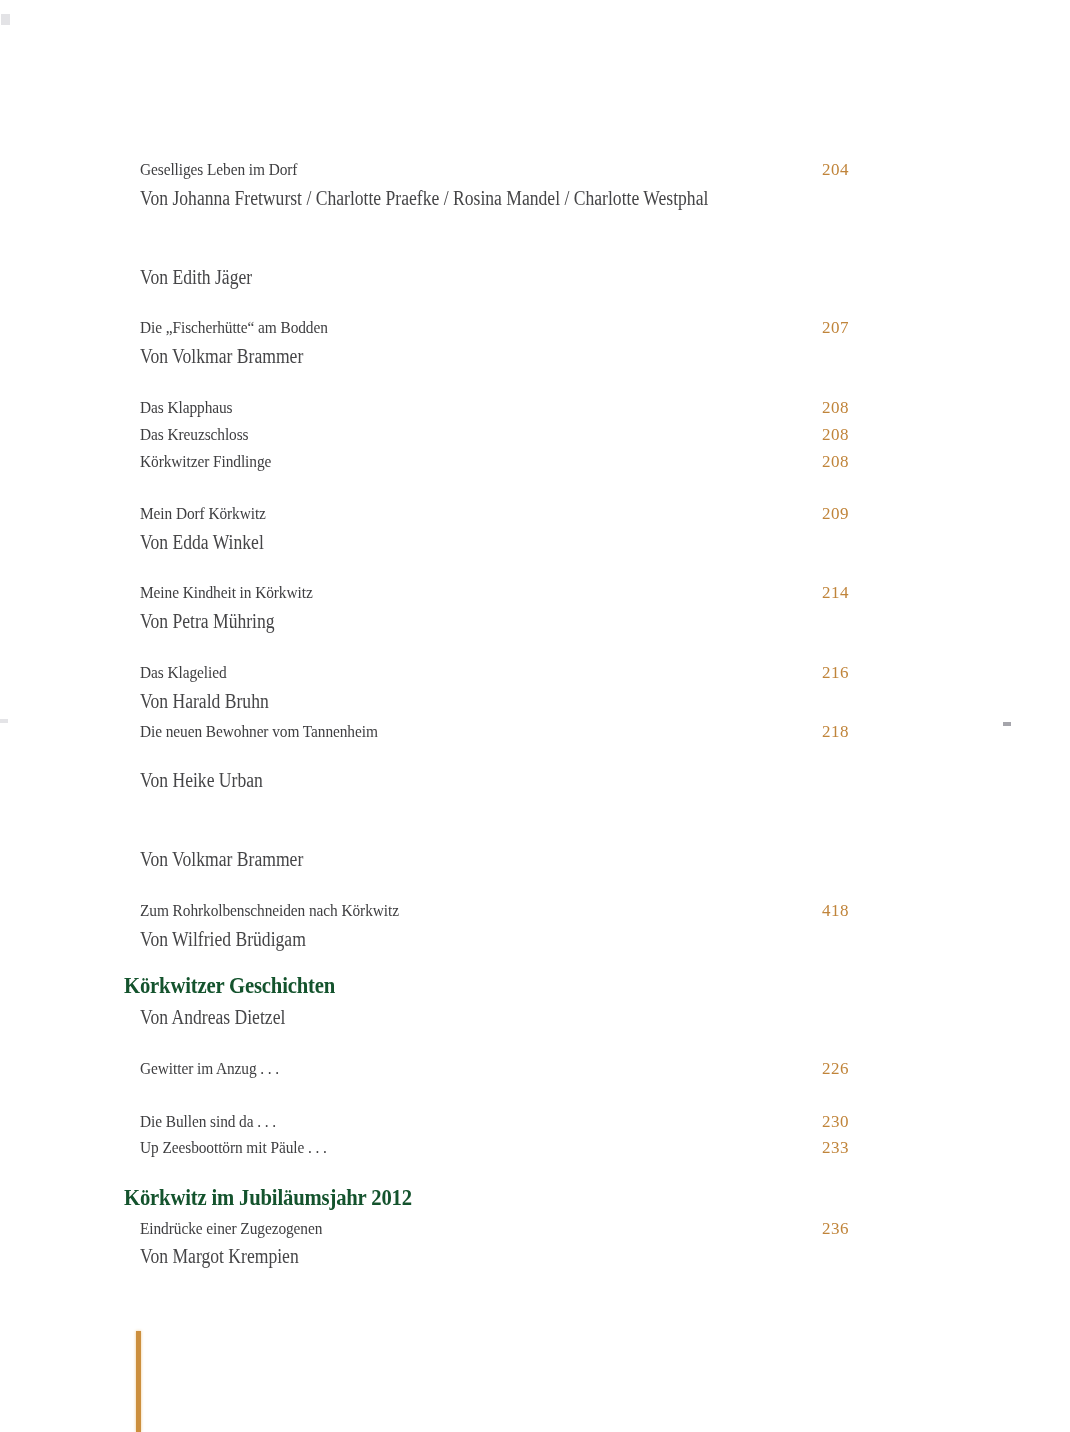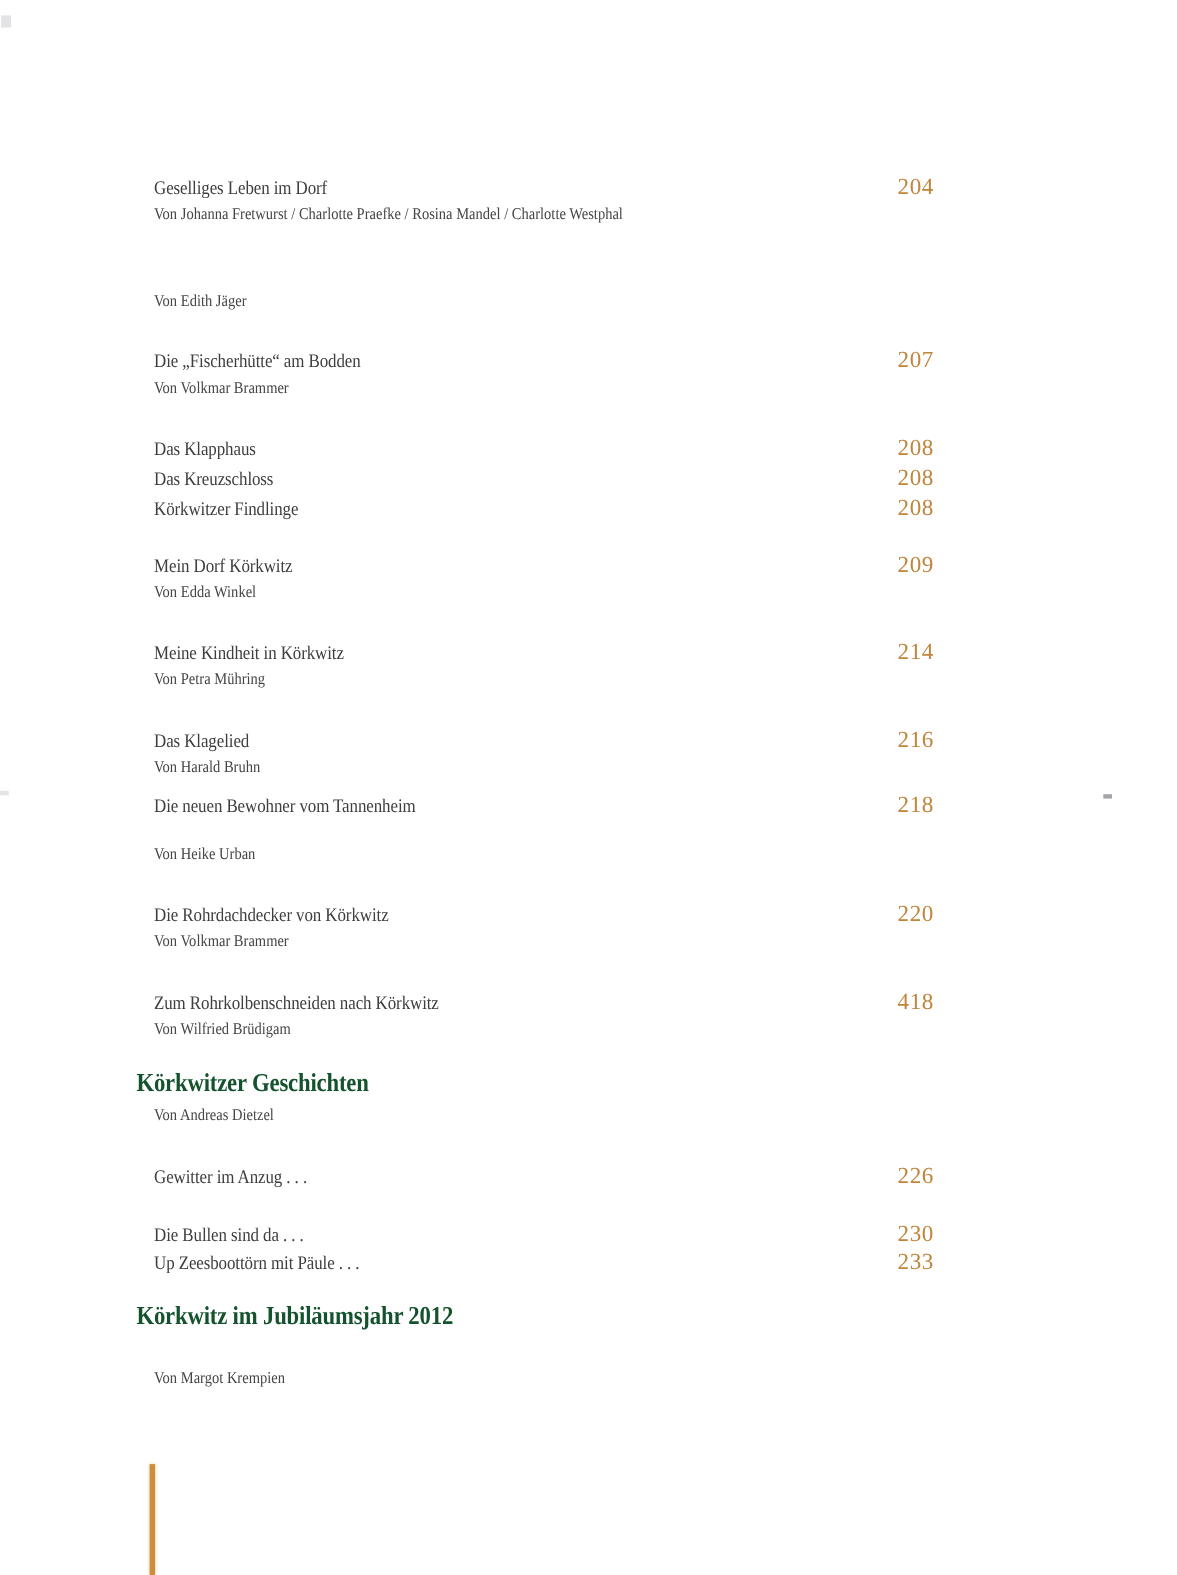--- a/index.html
+++ b/index.html
@@ -29,30 +29,30 @@
     font-size: 17.5px;
     color: #3e3e40;
     letter-spacing: -0.1px;
   }
   .cond {
     display: inline-block;
     transform: scaleX(0.88);
     transform-origin: 0 60%;
   }
   .pagenum {
-    font-size: 21px;
+    font-size: 17px;
     color: #c0843a;
     letter-spacing: 0.5px;
     line-height: 1;
     font-family: Liberation Serif, serif;
   }
   .author {
     position: absolute;
     left: 140px;
-    font-size: 15px;
+    font-size: 20px;
     color: #454547;
     white-space: nowrap;
   }
   .section-heading {
     position: absolute;
     left: 124px;
     font-size: 23.5px;
     font-weight: 700;
     color: #14532d;
     letter-spacing: -0.2px;
@@ -140,24 +140,20 @@
     <span class="pagenum">216</span>
   </div>
   <div class="author" style="top:690px"><span class="cond">Von Harald Bruhn</span></div>
 
   <div class="row" style="top:721px">
     <span class="title cond">Die neuen Bewohner vom Tannenheim</span>
     <span class="pagenum">218</span>
   </div>
   <div class="author" style="top:769px"><span class="cond">Von Heike Urban</span></div>
 
-  <div class="row" style="top:820px">
-    <span class="title cond">Die Rohrdachdecker von Körkwitz</span>
-    <span class="pagenum">220</span>
-  </div>
   <div class="author" style="top:848px"><span class="cond">Von Volkmar Brammer</span></div>
 
   <div class="row" style="top:900px">
     <span class="title cond">Zum Rohrkolbenschneiden nach Körkwitz</span>
     <span class="pagenum">418</span>
   </div>
   <div class="author" style="top:928px"><span class="cond">Von Wilfried Brüdigam</span></div>
 
   <div class="section-heading" style="top:972px"><span class="cond">Körkwitzer Geschichten</span></div>
   <div class="author" style="top:1006px"><span class="cond">Von Andreas Dietzel</span></div>
@@ -170,17 +166,21 @@
     <span class="title cond">Die Bullen sind da . . .</span>
     <span class="pagenum">230</span>
   </div>
   <div class="row" style="top:1137px">
     <span class="title cond">Up Zeesboottörn mit Päule . . .</span>
     <span class="pagenum">233</span>
   </div>
 
   <div class="section-heading" style="top:1184px"><span class="cond">Körkwitz im Jubiläumsjahr 2012</span></div>
 
+  <div class="row" style="top:1218px">
+    <span class="title cond">Eindrücke einer Zugezogenen</span>
+    <span class="pagenum">236</span>
+  </div>
   <div class="author" style="top:1245px"><span class="cond">Von Margot Krempien</span></div>
 
   <div class="orange-bar"></div>
 
 </div>
 
 </body></html>

